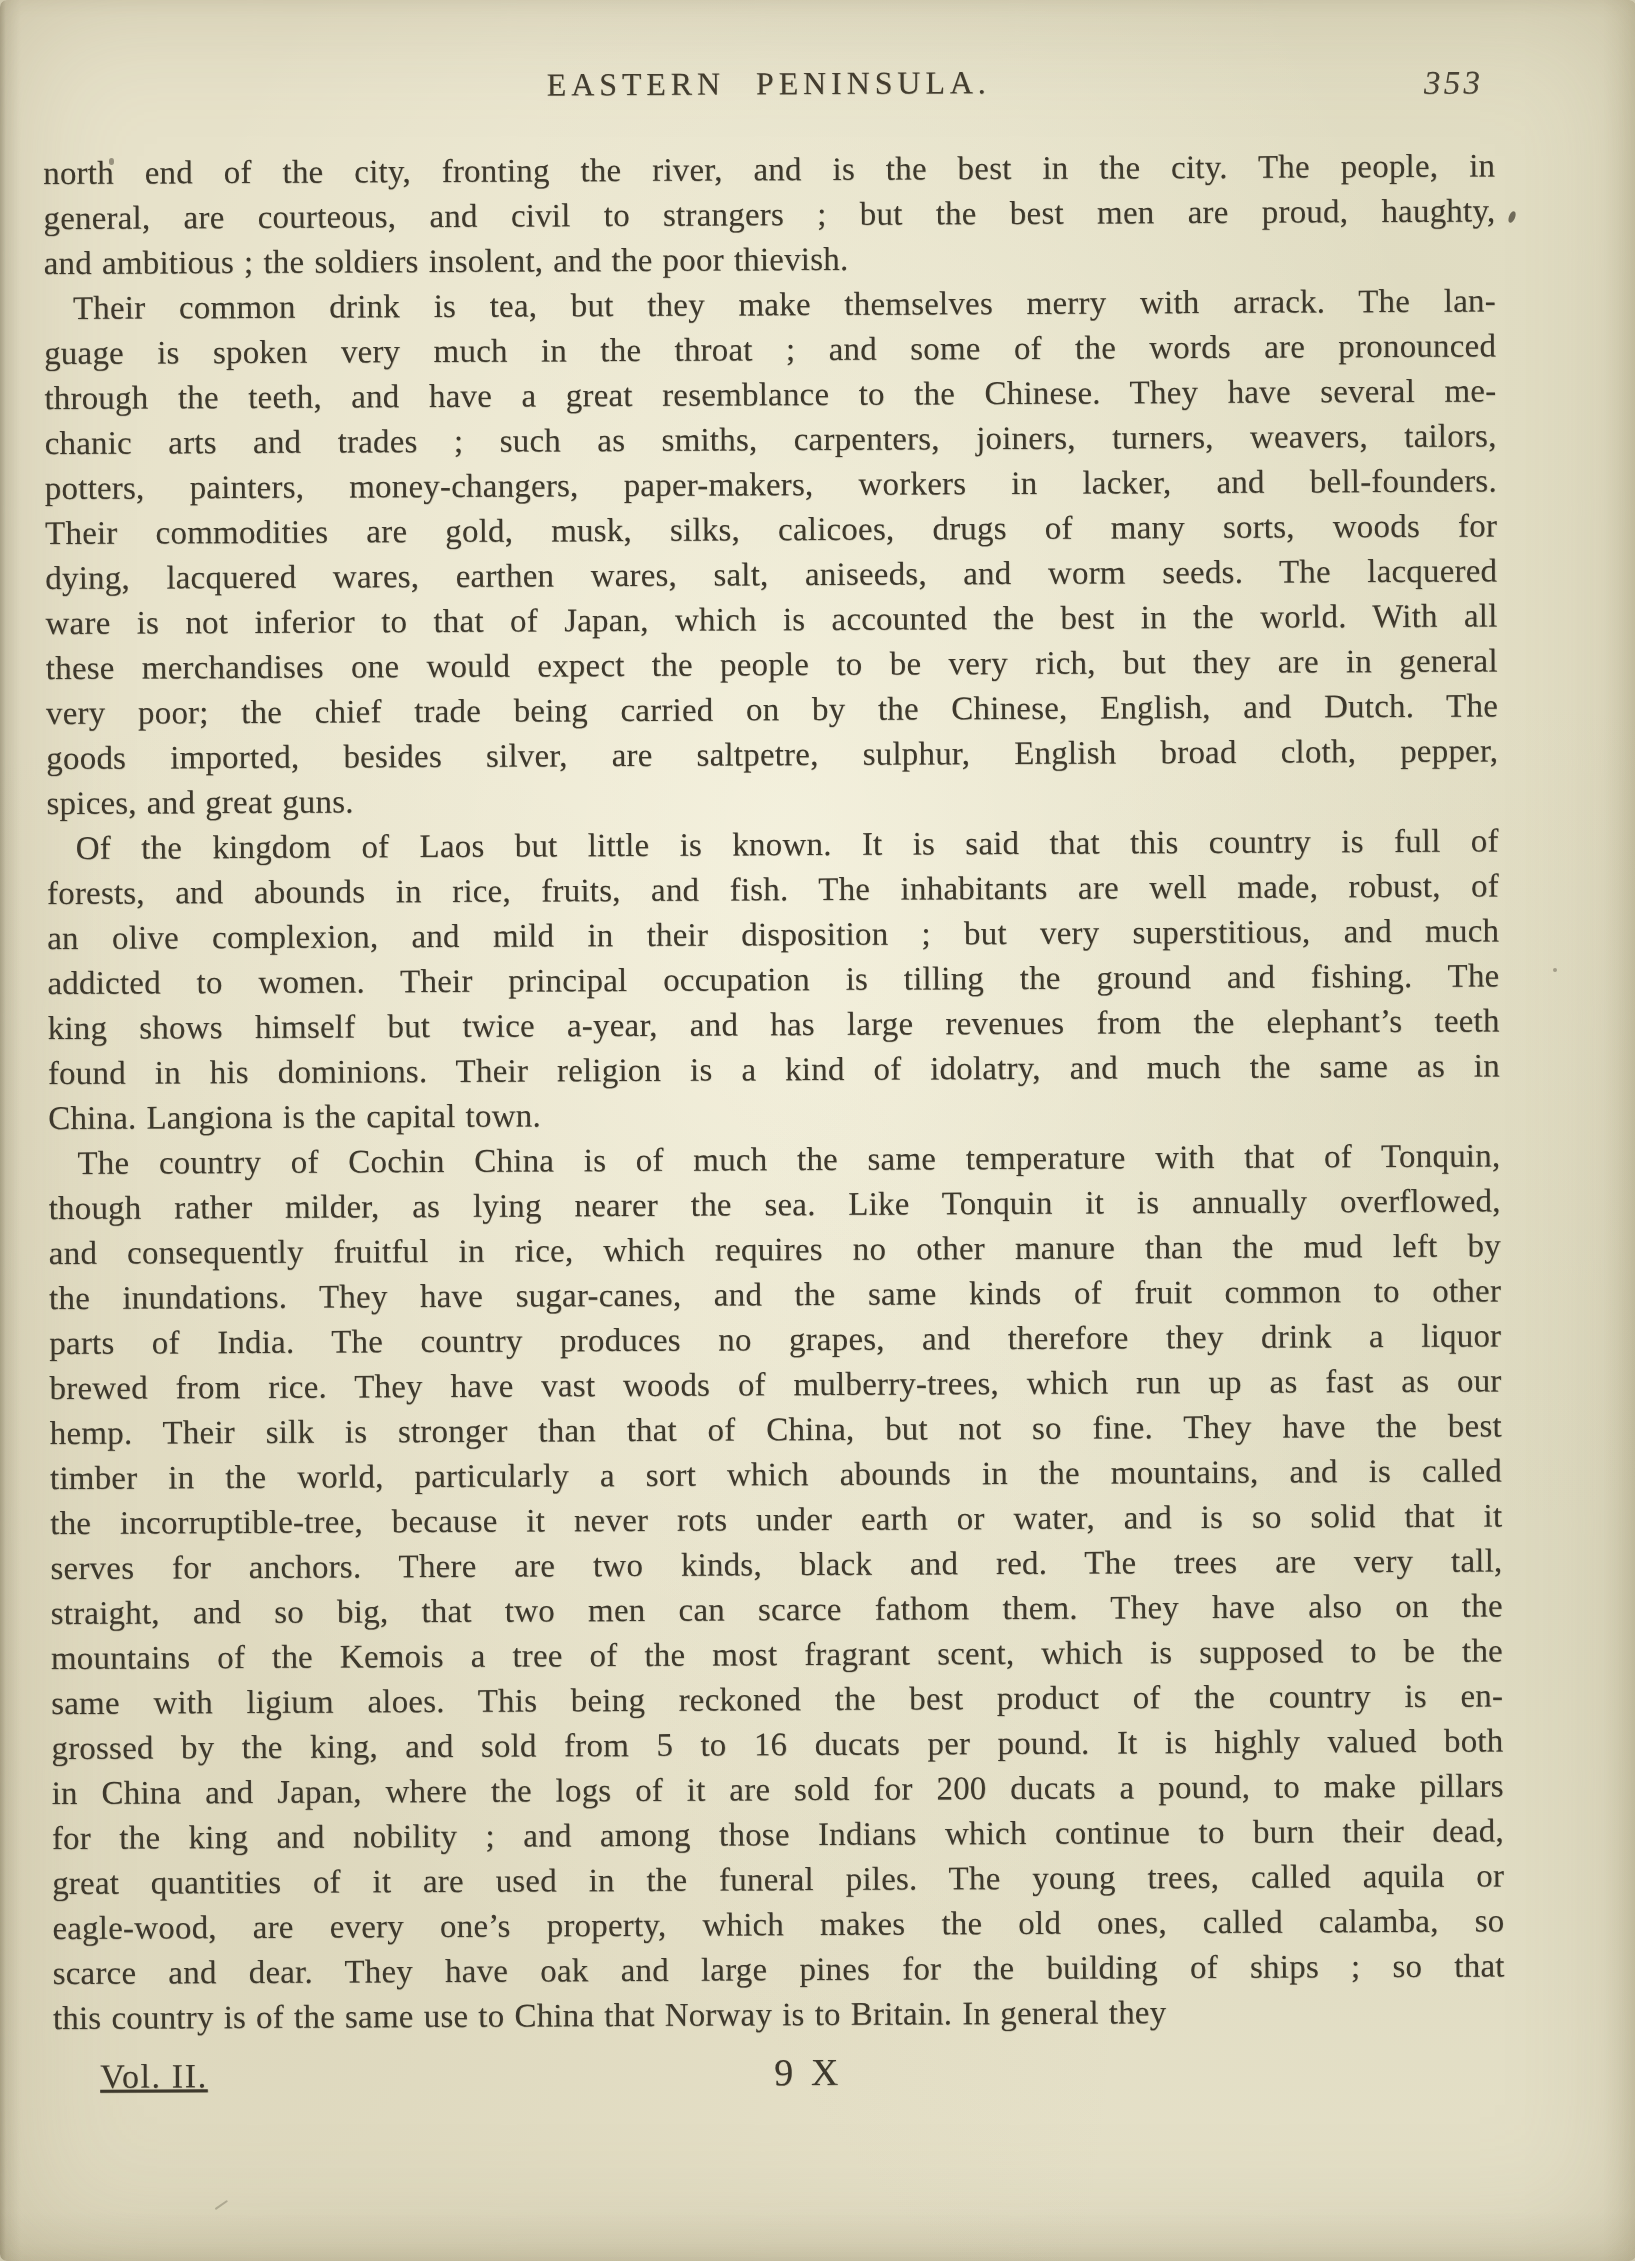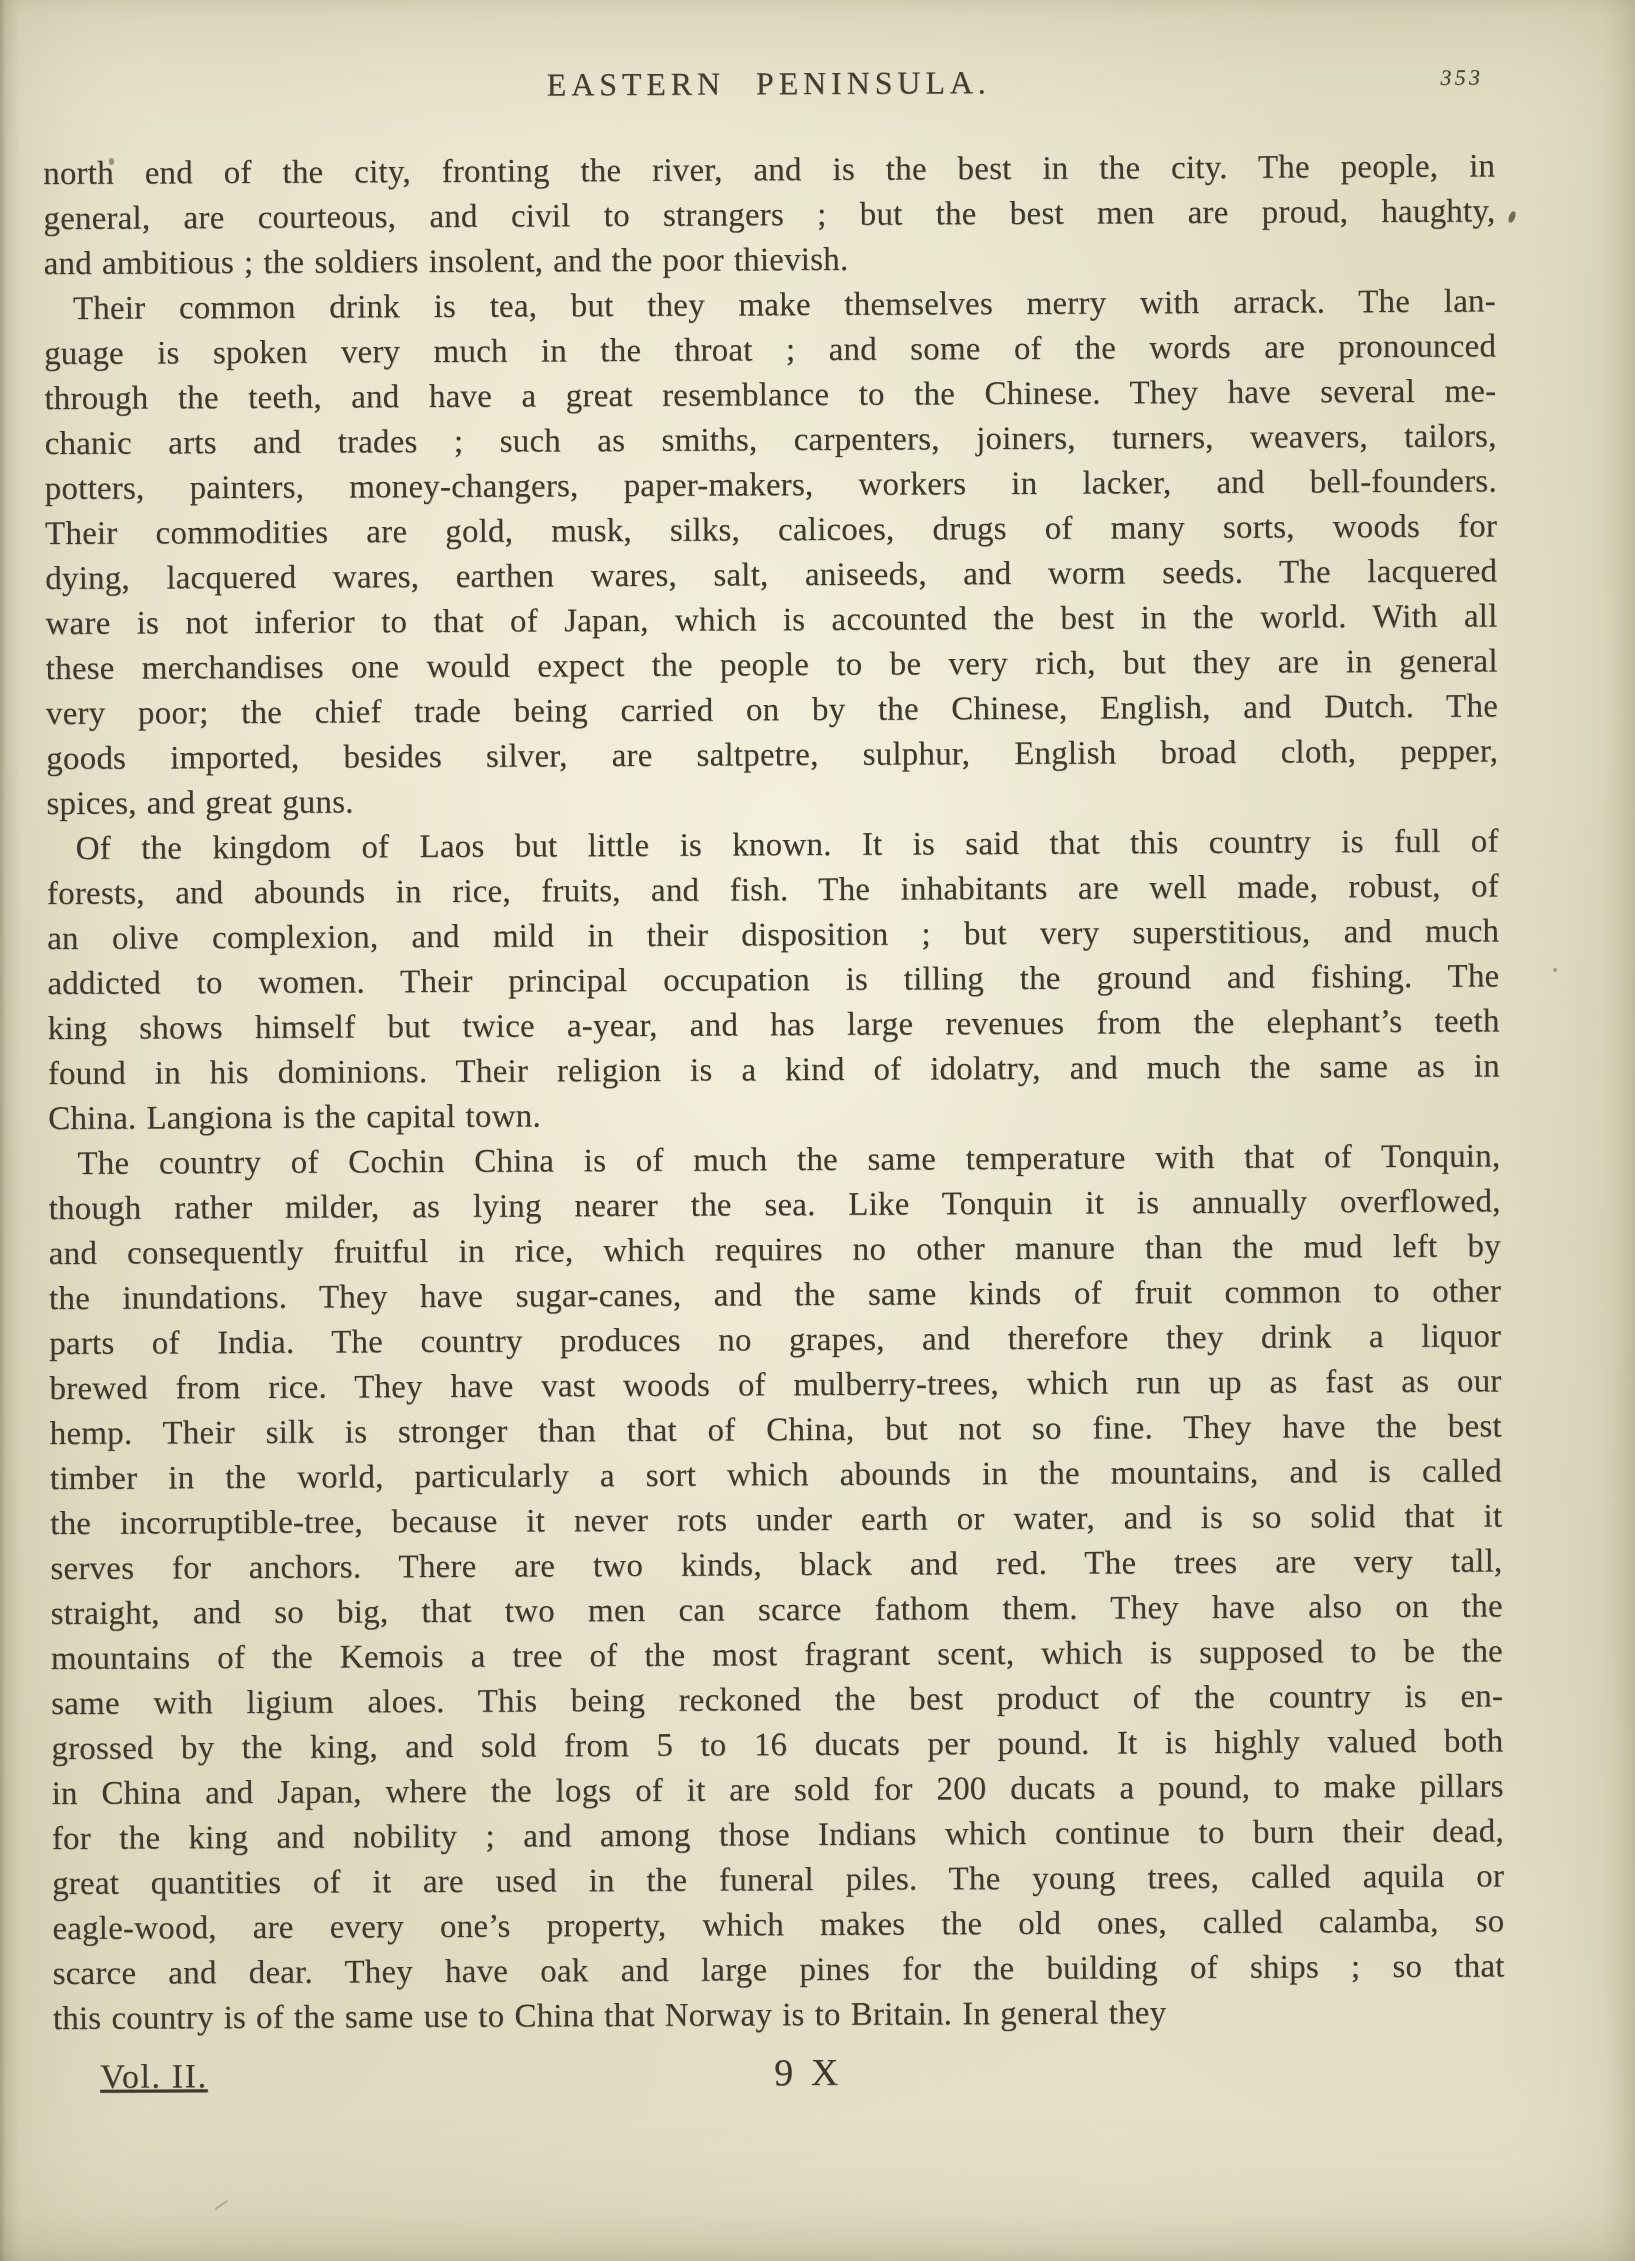--- a/index.html
+++ b/index.html
@@ -16,20 +16,21 @@
       radial-gradient(ellipse at 85% 15%, rgba(160,165,120,0.10) 0%, rgba(160,165,120,0) 45%),
       radial-gradient(ellipse at 90% 70%, rgba(150,155,115,0.12) 0%, rgba(150,155,115,0) 40%),
       radial-gradient(ellipse at 15% 85%, rgba(150,140,95,0.12) 0%, rgba(150,140,95,0) 45%),
       linear-gradient(90deg, rgba(70,62,40,0.30) 0px, rgba(70,62,40,0.10) 5.7px, rgba(70,62,40,0) 21px),
       linear-gradient(270deg, rgba(120,110,70,0.14) 0px, rgba(120,110,70,0) 33px),
       linear-gradient(0deg, rgba(120,110,70,0.10) 0px, rgba(120,110,70,0) 49px),
       #e7e2ca;
     box-shadow: inset 0 0 131px rgba(125,112,72,0.28), inset 0 0 19.6px rgba(95,85,52,0.12);
     font-family: "Liberation Serif", "DejaVu Serif", serif;
     color: #3e392d;
+    border-radius: 7px;
   }
   .content {
     position: absolute;
     left: 0; top: 0; right: 0; bottom: 0;
     padding: 0 137px 0 47px;
     transform: rotate(-0.3deg);
     transform-origin: 50% 40%;
   }
   .page-header {
     position: relative;
@@ -42,21 +43,21 @@
     font-size: 32px;
     letter-spacing: 4.9px;
     word-spacing: 18px;
     color: #433d2f;
     text-shadow: 0.3px 0.5px 0.7px rgba(62,57,45,0.45);
   }
   .page-number {
     position: absolute;
     right: 11.4px; top: 3.3px;
     font-style: italic;
-    font-size: 22px;
+    font-size: 33px;
     letter-spacing: 3.3px;
     color: #494335;
     text-shadow: 0.3px 0.4px 0.6px rgba(62,57,45,0.4);
   }
   .body-text {
     margin-top: 31px;
     font-size: 33px;
     line-height: 45px;
     word-spacing: 1.6px;
     letter-spacing: 0.2px;

